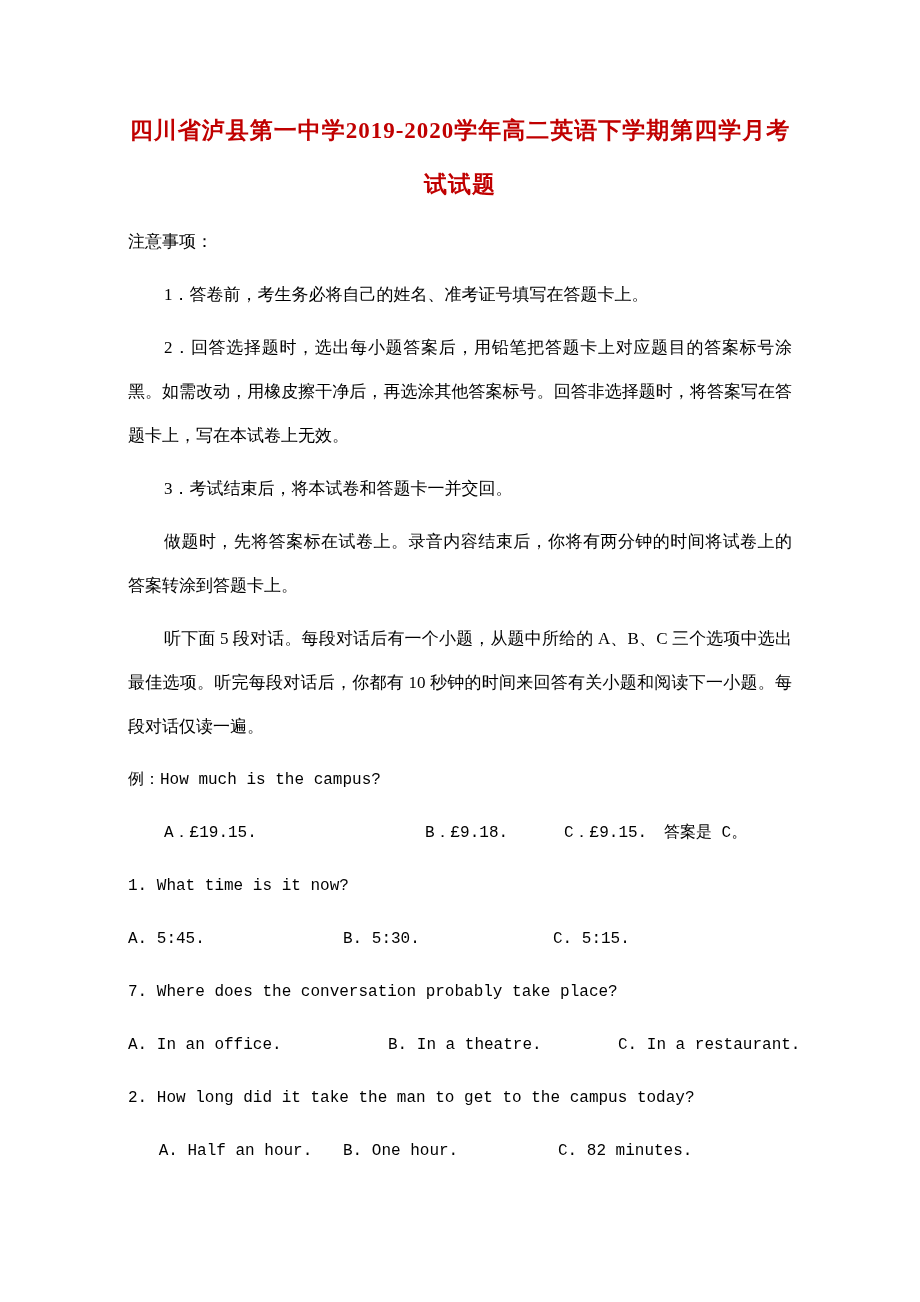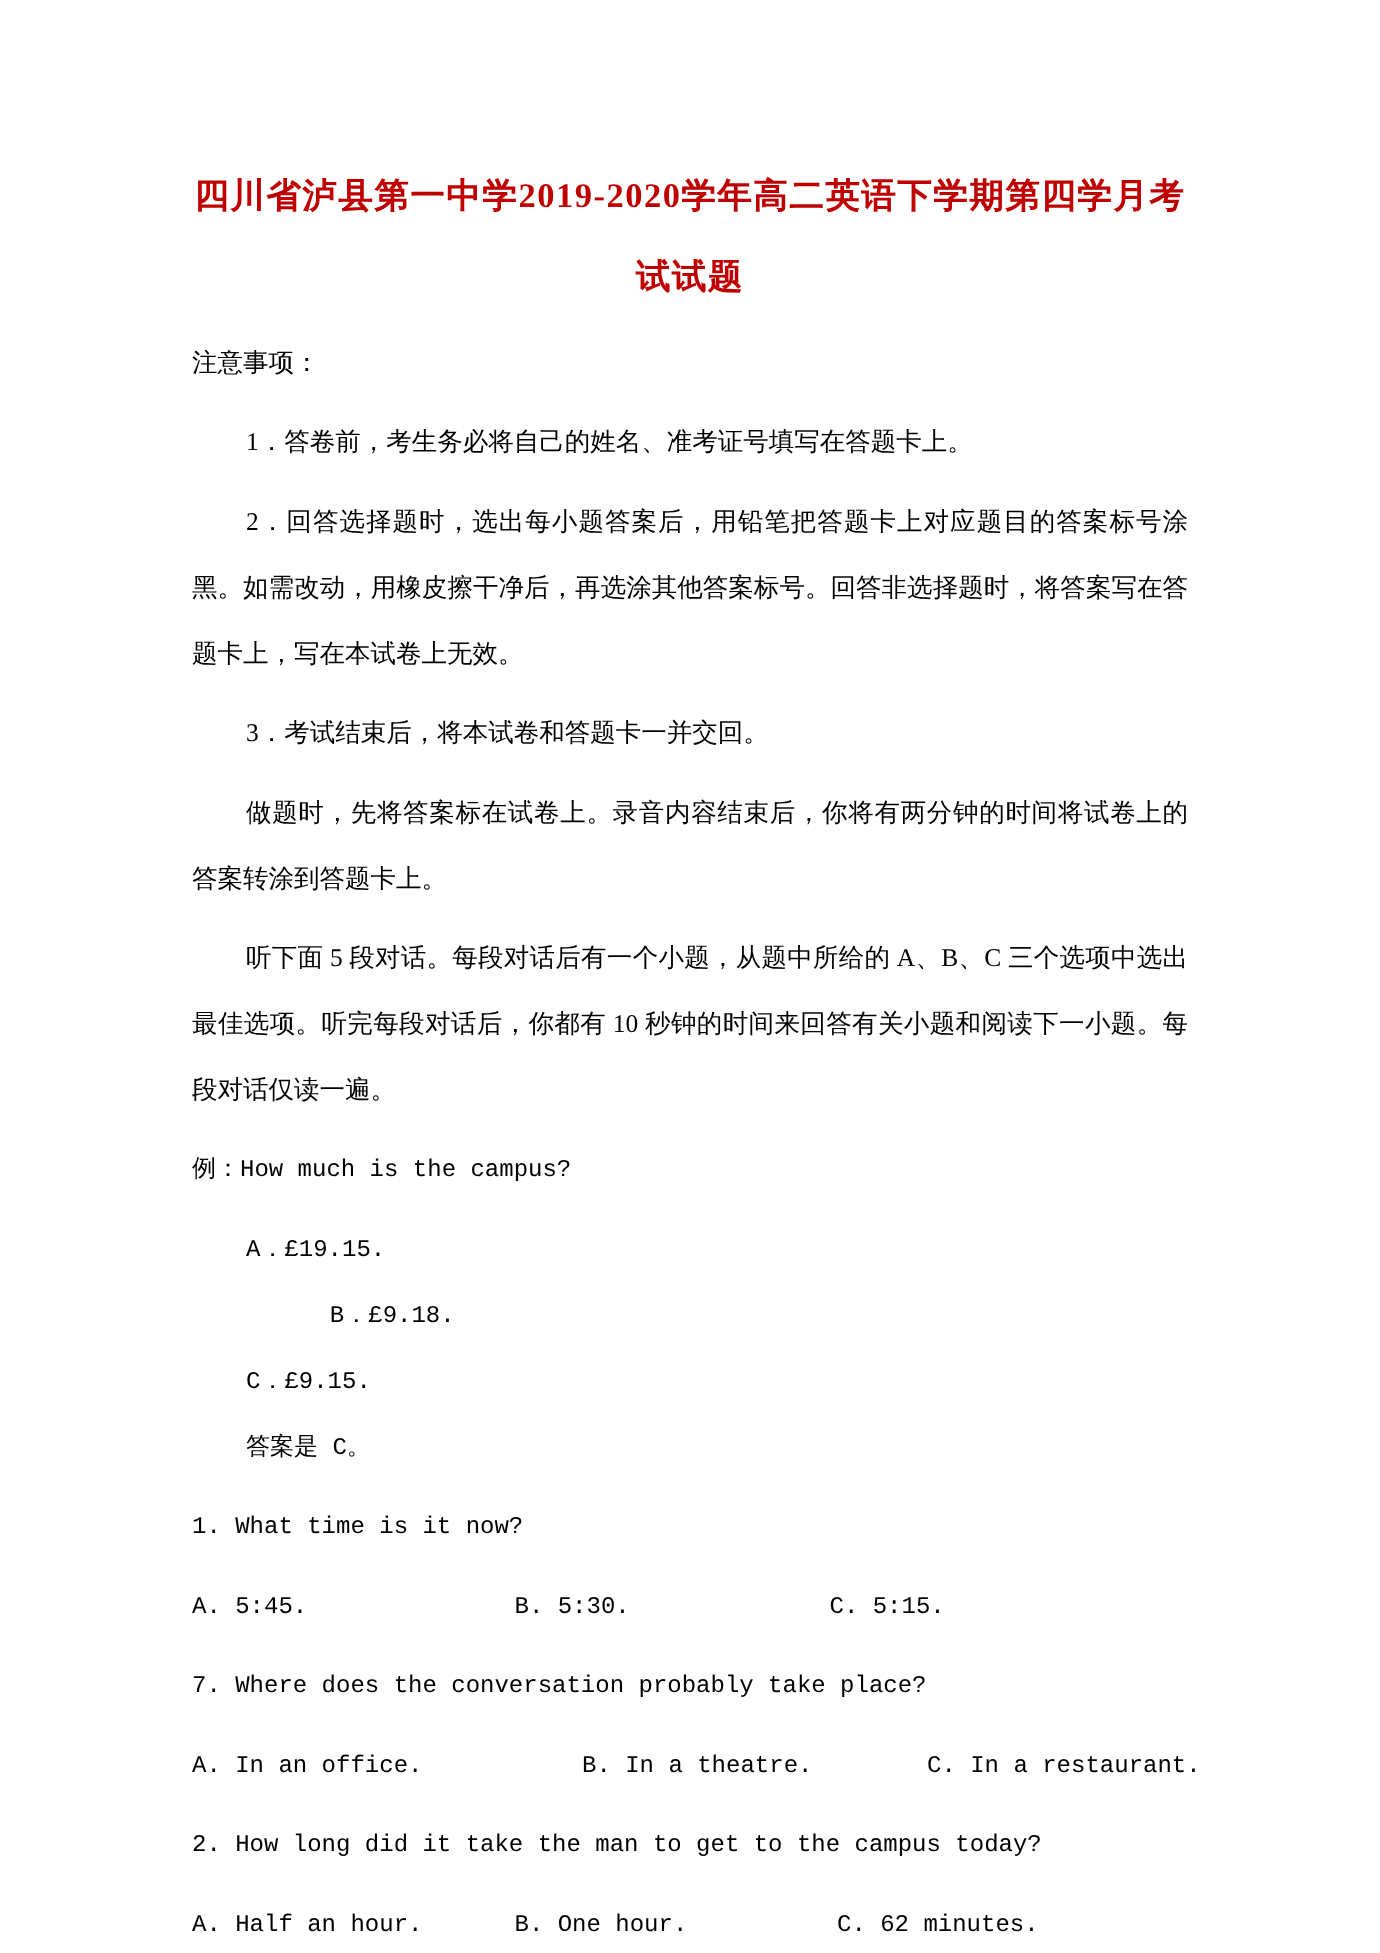--- a/index.html
+++ b/index.html
@@ -40,29 +40,29 @@
   }
   .opt-row {
     display: flex;
     align-items: baseline;
     font-family: "Liberation Mono", "DejaVu Sans Mono", monospace;
     font-size: 16px;
     line-height: 44px;
     margin-bottom: 9px;
   }
   .opt { white-space: nowrap; flex: 0 0 auto; }
-  .opts-ex { padding-left: 36px; flex-direction: column; }
+  .opts-ex { padding-left: 36px; }
   .opts-ex .opt:nth-child(1) { width: 205px; }
   .opts-ex .opt:nth-child(2) { width: 195px; text-align: center; }
   .opts-ex .opt:nth-child(3) { width: 100px; }
   .opts-q1 .opt:nth-child(1) { width: 215px; }
   .opts-q1 .opt:nth-child(2) { width: 210px; }
   .opts-q2 .opt:nth-child(1) { width: 260px; }
   .opts-q2 .opt:nth-child(2) { width: 230px; }
-  .opts-q3 .opt:nth-child(1) { width: 215px; }
+  .opts-q3 .opt:nth-child(1) { width: 215px; text-align: center; }
   .opts-q3 .opt:nth-child(2) { width: 215px; }
 </style>
 </head>
 <body>
 
 <div class="page">
 
   <h1 class="title">四川省泸县第一中学2019-2020学年高二英语下学期第四学月考试试题</h1>
 
   <p class="para">注意事项：</p>
@@ -100,16 +100,16 @@
     <span class="opt">A. In an office.</span>
     <span class="opt">B. In a theatre.</span>
     <span class="opt">C. In a restaurant.</span>
   </div>
 
   <p class="para mono">2. How long did it take the man to get to the campus today?</p>
 
   <div class="opt-row opts-q3">
     <span class="opt">A. Half an hour.</span>
     <span class="opt">B. One hour.</span>
-    <span class="opt">C. 62 minutes.</span>
+    <span class="opt">C. 82 minutes.</span>
   </div>
 
 </div>
 
 </body></html>

